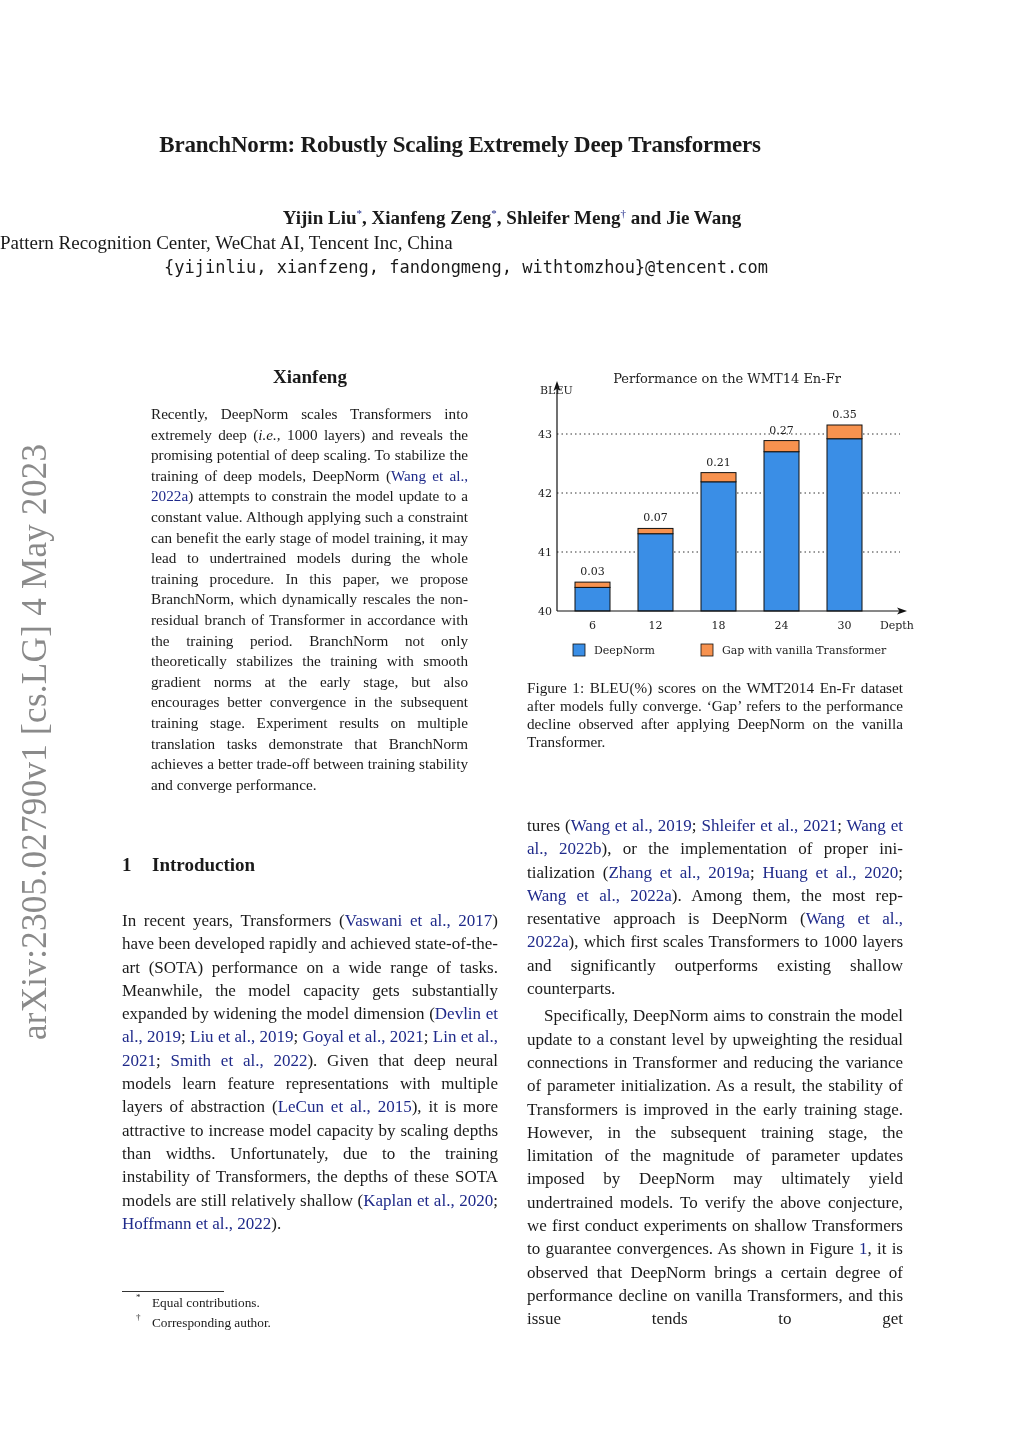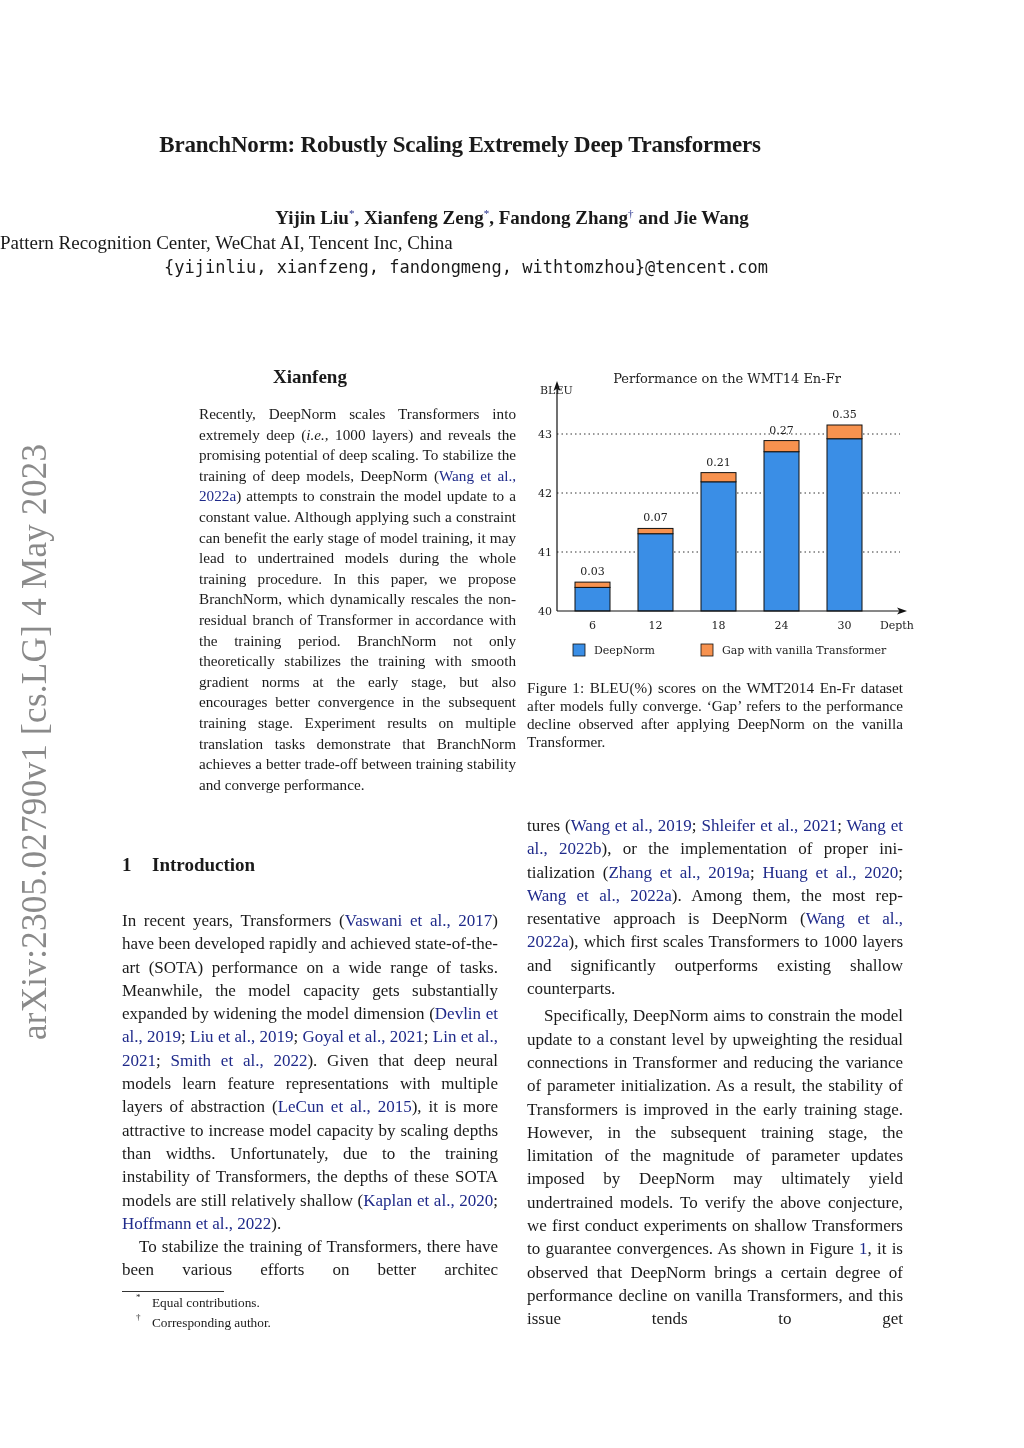--- a/index.html
+++ b/index.html
@@ -7,21 +7,21 @@
          font-family:"Liberation Serif", serif; }
   .abs { position:absolute; }
   a, .cite { color:#1f2a8a; text-decoration:none; }
   #title { left:0; width:920px; top:132px; text-align:center; font-weight:bold; font-size:23px; letter-spacing:-0.2px; }
   #authors { left:0; width:1024px; top:207px; text-align:center; font-weight:bold; font-size:19px; }
   #authors sup { font-size:11px; color:#1f2a8a; font-weight:normal; }
   #affil { left:0; width:1024px; top:232px; font-size:19px; }
   #emails { left:0; width:932px; top:257px; text-align:center; font-size:17px; font-family:"DejaVu Sans Mono", monospace; }
   #arxiv { left:15px; top:1040px; transform-origin:0 0; transform:rotate(-90deg); font-size:35px; color:#8a8a8a; white-space:nowrap; letter-spacing:0.3px; width:620px; }
   #abstract-heading { left:150px; width:320px; top:366px; text-align:center; font-weight:bold; font-size:19px; }
-  #abstract-body { left:151px; width:317px; top:404px; font-size:15.2px; line-height:20.6px; text-align:justify; hyphens:manual;margin-left:48px; }
+  #abstract-body { left:151px; width:317px; top:404px; font-size:15.2px; line-height:20.6px; text-align:justify; hyphens:manual; }
   #intro-heading { left:122px; top:854px; font-weight:bold; font-size:19px; }
   #intro-heading .num { display:inline-block; width:30px; }
   .col-text { font-size:17px; line-height:23.3px; text-align:justify; }
   #left-body { left:122px; width:376px; top:909px; }
   #right-body { left:527px; width:376px; top:814px; }
   .indent { text-indent:17px; margin-top:0; }
   p { margin:0; }
   #footnote-rule { left:122px; top:1291px; width:102px; border-top:1px solid #333; height:0; }
   #footnotes { left:122px; top:1293px; font-size:13.3px; line-height:19.5px; }
   #footnotes .fn { padding-left:16px; position:relative; }
@@ -32,39 +32,38 @@
   #chart text { font-family:"DejaVu Serif", serif; }
 </style>
 </head>
 <body>
 
 <div id="title" class="abs">BranchNorm: Robustly Scaling Extremely Deep Transformers</div>
 
 <div id="authors" class="abs">
   <span>Yijin Liu</span><sup>*</sup>,
   <span>Xianfeng Zeng</span><sup>*</sup>,
-  <span>Fandong Zhang</span><sup>†</sup>
+  <span>Shleifer Meng</span><sup>†</sup>
   <span>and</span>
   <span>Jie Wang</span>
 </div>
 <div id="affil" class="abs">Pattern Recognition Center, WeChat AI, Tencent Inc, China</div>
 <div id="emails" class="abs">{yijinliu, xianfzeng, fandongmeng, withtomzhou}@tencent.com</div>
 
 <div id="arxiv" class="abs">arXiv:2305.02790v1  [cs.LG]  4 May 2023</div>
 
 <div id="abstract-heading" class="abs">Xianfeng</div>
 <div id="abstract-body" class="abs">Recently, DeepNorm scales Transformers into extremely deep (<i>i.e.,</i> 1000 layers) and reveals the promising potential of deep scaling.  To stabilize the training of deep models, Deep­Norm (<a class="cite">Wang et al., 2022a</a>) attempts to con­strain the model update to a constant value. Although applying such a constraint can ben­efit the early stage of model training, it may lead to undertrained models during the whole training procedure.  In this paper, we propose BranchNorm, which dynamically rescales the non-residual branch of Transformer in accor­dance with the training period.  BranchNorm not only theoretically stabilizes the training with smooth gradient norms at the early stage, but also encourages better convergence in the subsequent training stage. Experiment results on multiple translation tasks demonstrate that BranchNorm achieves a better trade-off be­tween training stability and converge perfor­mance.</div>
 
 <div id="intro-heading" class="abs">
   <span class="num">1</span><span>Introduction</span>
 </div>
 
 <div id="left-body" class="abs col-text">
   <p>In recent years, Transformers (<a class="cite">Vaswani et al., 2017</a>) have been developed rapidly and achieved state-of-the-art (SOTA) performance on a wide range of tasks.  Meanwhile, the model capacity gets sub­stantially expanded by widening the model dimen­sion (<a class="cite">Devlin et al., 2019</a>; <a class="cite">Liu et al., 2019</a>; <a class="cite">Goyal et al., 2021</a>; <a class="cite">Lin et al., 2021</a>; <a class="cite">Smith et al., 2022</a>). Given that deep neural models learn feature repre­sentations with multiple layers of abstraction (<a class="cite">Le­Cun et al., 2015</a>), it is more attractive to increase model capacity by scaling depths than widths. Un­fortunately, due to the training instability of Trans­formers, the depths of these SOTA models are still relatively shallow (<a class="cite">Kaplan et al., 2020</a>; <a class="cite">Hoffmann et al., 2022</a>).</p>
-  <p class="indent" style="text-align-last:justify;">To stabilize the training of Transformers, there have been various efforts on better architec­</p>
 </div>
 
 <div id="footnote-rule" class="abs"></div>
 <div id="footnotes" class="abs">
   <div class="fn"><sup>*</sup><span class="t">Equal contributions.</span></div>
   <div class="fn"><sup>†</sup><span class="t">Corresponding author.</span></div>
 </div>
 
 <svg id="chart" class="abs" viewBox="520 362 400 305" width="400" height="305">
   <g id="chart-grid">

